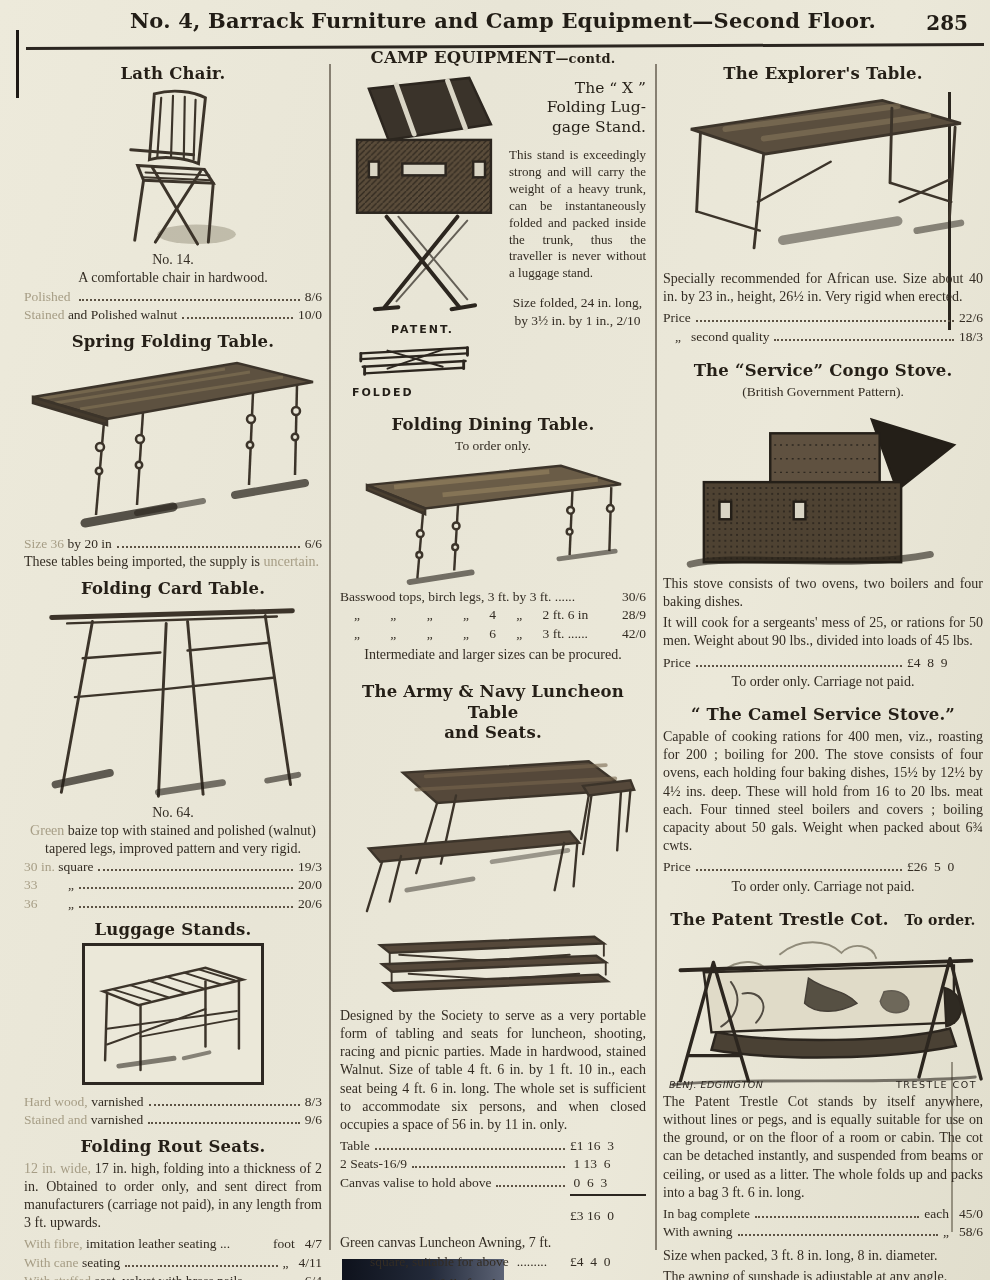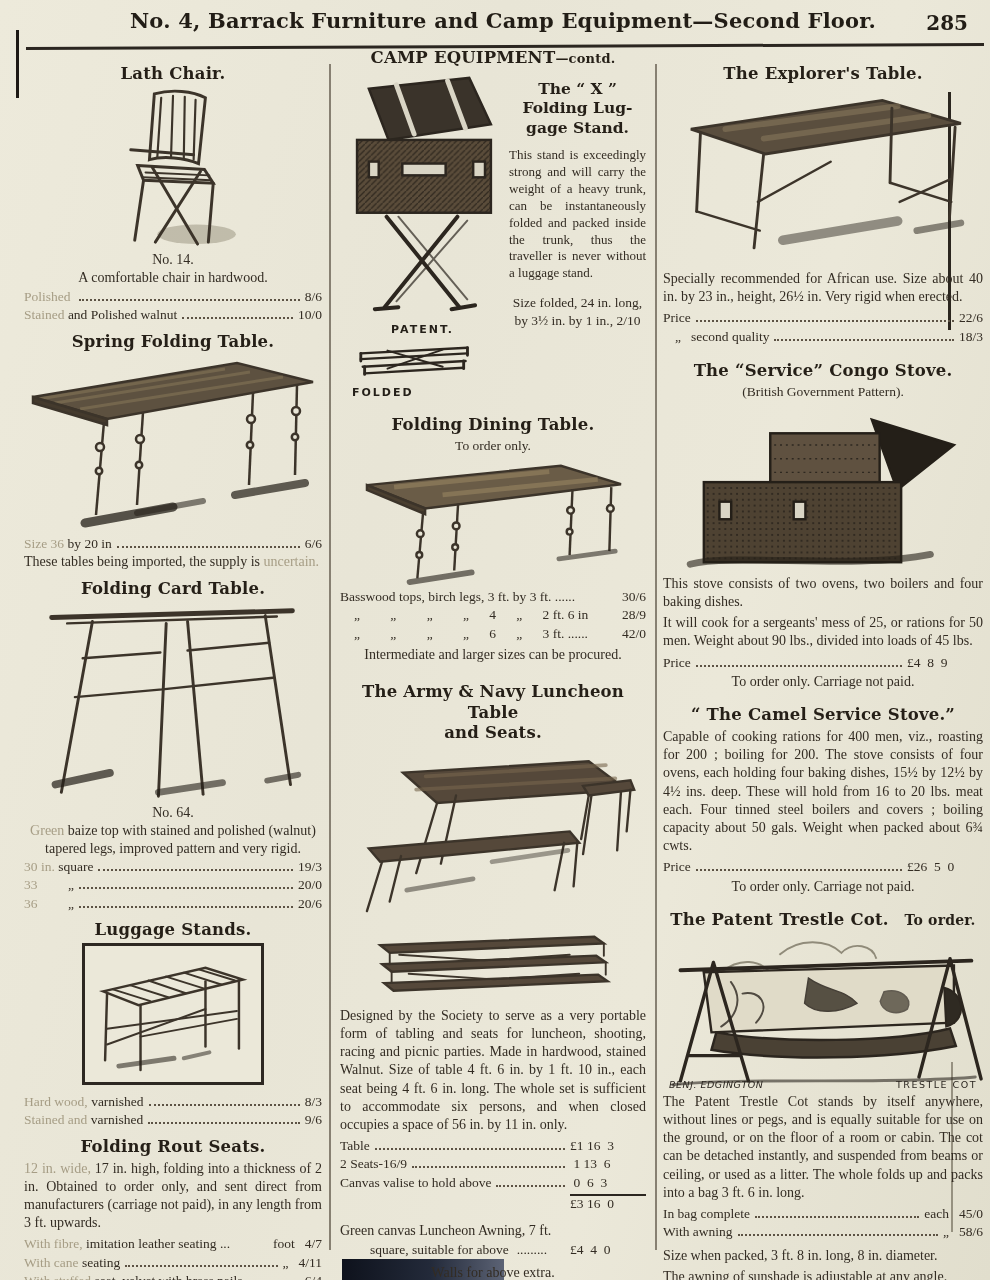--- a/index.html
+++ b/index.html
@@ -40,29 +40,29 @@
   .sp{flex:1 1 auto;}
   .unit{white-space:pre;margin-right:10px;}
   .prc{white-space:pre;}
   .psd{display:inline-block;width:76px;white-space:pre;}
   .faded{color:#a69d85;}
   .illo{display:flex;justify-content:center;margin:2px 0;}
   .frame{border:3px solid #2d2822;padding:4px;background:#ebe8d9;}
   .patent-lbl{font-family:"DejaVu Sans",sans-serif;font-size:11px;font-weight:700;
     letter-spacing:2px;color:#241f18;}
   .total-row{display:flex;justify-content:flex-end;margin-top:3px;font-size:13.5px;}
-  .total-box{border-top:2.5px solid #2b2620;padding-top:0;}
+  .total-box{border-top:2.5px solid #2b2620;padding-top:12px;}
   .illo-caption-row{display:flex;justify-content:space-between;font-family:"DejaVu Sans",sans-serif;
     font-size:9.5px;letter-spacing:1.5px;color:#2b2620;margin:-14px 6px 2px;text-align:center;}
   .illo-caption-row .artist{font-style:italic;letter-spacing:.5px;}
   .xstand-flex{display:flex;}
   .xstand-illo{width:165px;flex:0 0 auto;}
   .xstand-text{flex:1;padding-left:4px;}
-  .xstand-title{font-family:"DejaVu Serif",serif;font-weight:700;font-size:15.5px;
-    text-align:center;line-height:1.25;color:#251f17;margin-top:8px;}
+  .xstand-title{font-family:"DejaVu Serif",serif;font-weight:400;font-size:15.5px;
+    text-align:right;line-height:1.25;color:#251f17;margin-top:8px;}
   .xsize{font-size:13.5px;text-align:center;line-height:1.3;margin-top:12px;}
 </style>
 </head>
 <body>
 
 <div class="page">
 
   <div class="header">
     <span class="header-title">No. 4, Barrack Furniture and Camp Equipment—Second Floor.</span>
     <span class="page-num">285</span>

